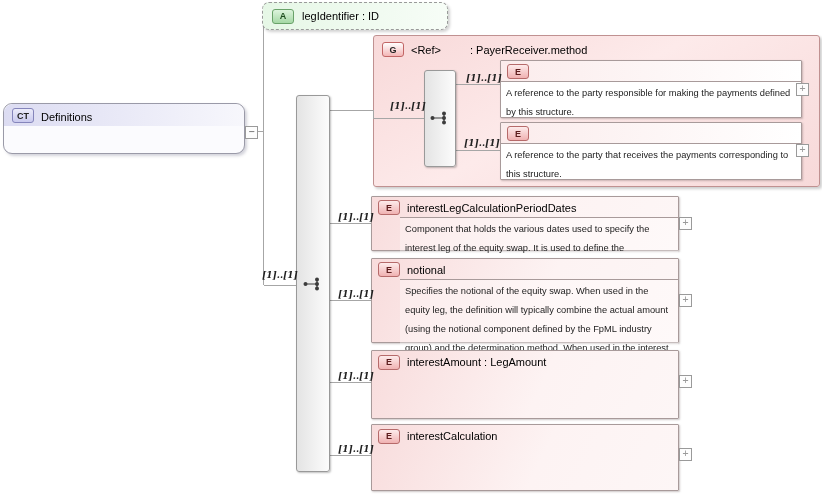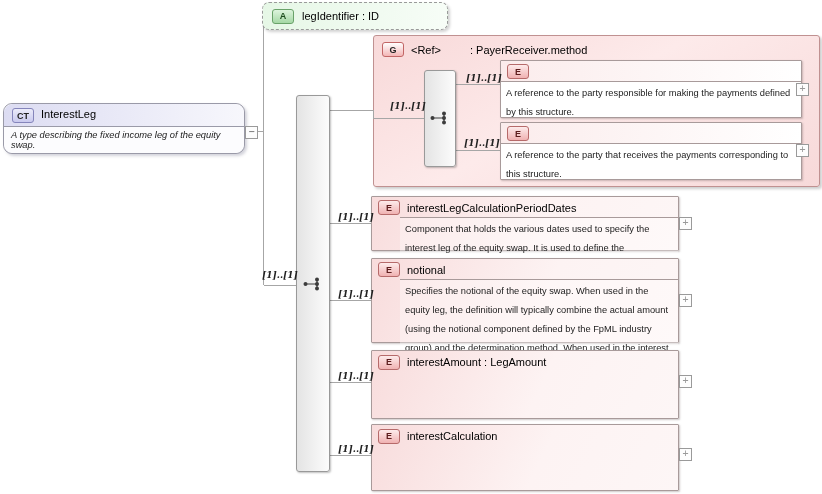--- a/index.html
+++ b/index.html
@@ -27,21 +27,21 @@
          flex:none;}
   .badge-ct{background:linear-gradient(#ececfa,#c9c9ee);border:1px solid #8585bb;color:#222;}
   .badge-a{background:linear-gradient(#ddf4dd,#a5d8a5);border:1px solid #69a269;color:#1e4d1e;}
   .badge-g{background:linear-gradient(#ffffff,#f3b6b6);border:1px solid #c26666;color:#222;}
   .badge-e{background:linear-gradient(#fdebeb,#f0b2b2);border:1px solid #b66a6a;color:#5c1d1d;}
 
   
   .ct-box{position:absolute;z-index:3;border:1px solid #9a9aa8;border-radius:9px;
           background:#fbfbfe;box-shadow:2px 2px 3px rgba(80,80,110,0.25);
           display:flex;flex-direction:column;}
-  .ct-box .hd{display:flex;align-items:flex-start;gap:7px;padding:4px 8px 3px;
+  .ct-box .hd{display:flex;align-items:flex-end;gap:7px;padding:4px 8px 3px;
           background:linear-gradient(to right,#dcdcf2,#f7f7fc);
           border-radius:9px 9px 0 0;}
   .ct-box .desc{border-top:1px solid #9a9aa8;flex:1;font-style:italic;
           font-size:9.3px;color:#222;padding:3px 7px;border-radius:0 0 9px 9px;
           background:#fcfcfe;}
 
   
   .attr-box{position:absolute;z-index:3;border:1px dashed #9a9a9a;border-radius:7px;
           background:linear-gradient(to right,#e6f7e6,#f7fdf7);
           box-shadow:2px 2px 3px rgba(0,0,0,0.18);
@@ -126,23 +126,22 @@
   <span class="card" style="left:466px;top:73px;width:32px">[1]..[1]</span>
   <span class="card" style="left:464px;top:138px;width:32px">[1]..[1]</span>
   <span class="card" style="left:338px;top:212px;width:32px">[1]..[1]</span>
   <span class="card" style="left:338px;top:289px;width:32px">[1]..[1]</span>
   <span class="card" style="left:338px;top:371px;width:32px">[1]..[1]</span>
   <span class="card" style="left:338px;top:444px;width:32px">[1]..[1]</span>
 
   <div class="ct-box" style="left:3px;top:103px;width:240px;height:49px">
     <div class="hd">
       <span class="badge badge-ct">CT</span>
-      <span class="title">InterestLeg</span>
+      <span class="title">Definitions</span>
     </div>
-    <div class="desc">A type describing the fixed income leg of the equity swap.</div>
   </div>
   <div class="pm minus" style="left:245px;top:126px">−</div>
 
   <div class="attr-box" style="left:262px;top:2px;width:166px;height:26px">
     <span class="badge badge-a">A</span>
     <span class="title">legIdentifier : ID</span>
   </div>
 
   <div class="el-box el-white" style="left:500px;top:60px;width:300px;height:56px">
     <div class="hd">

